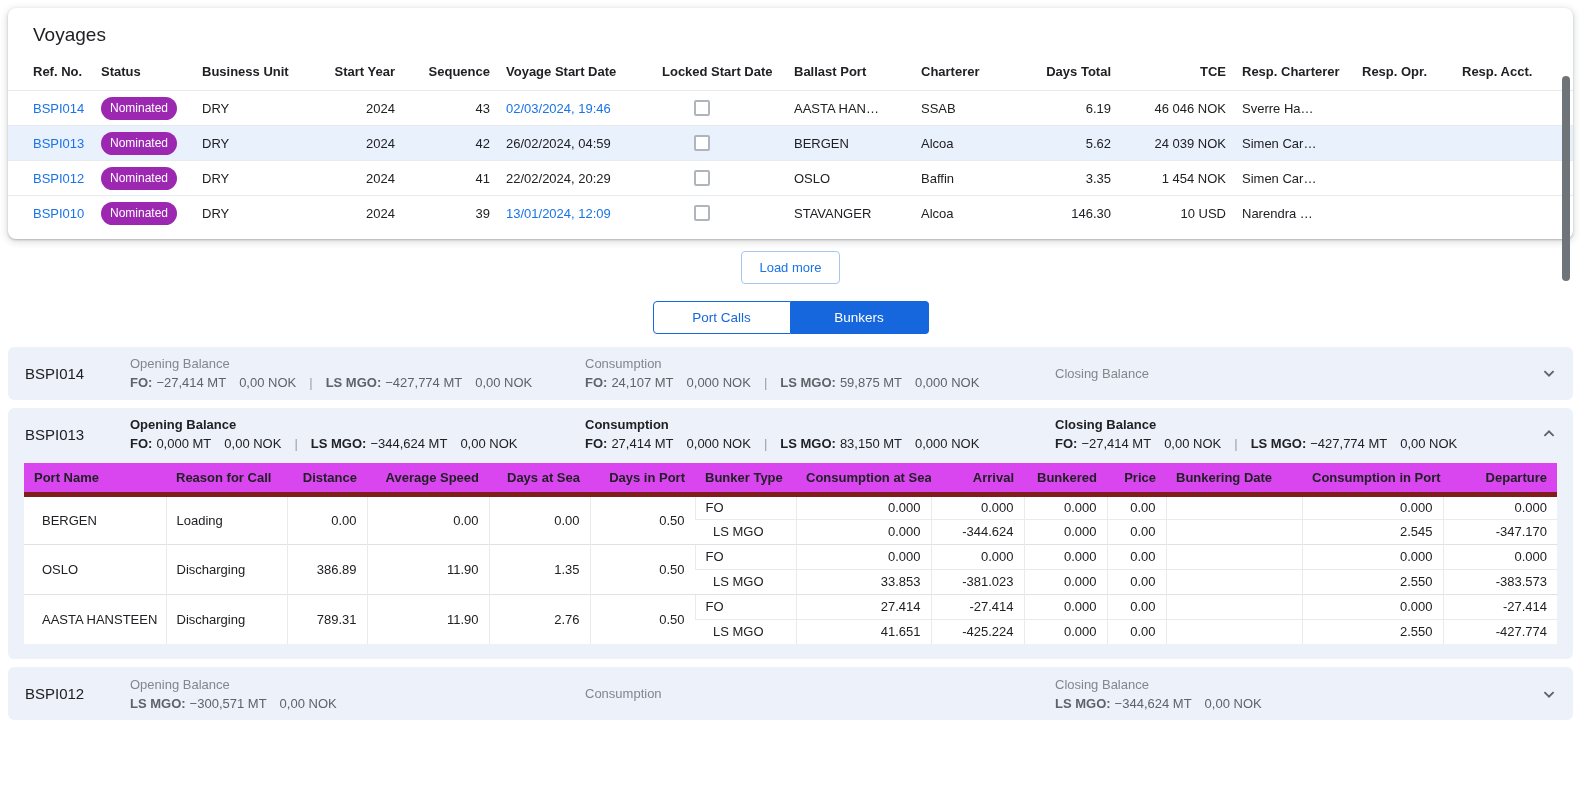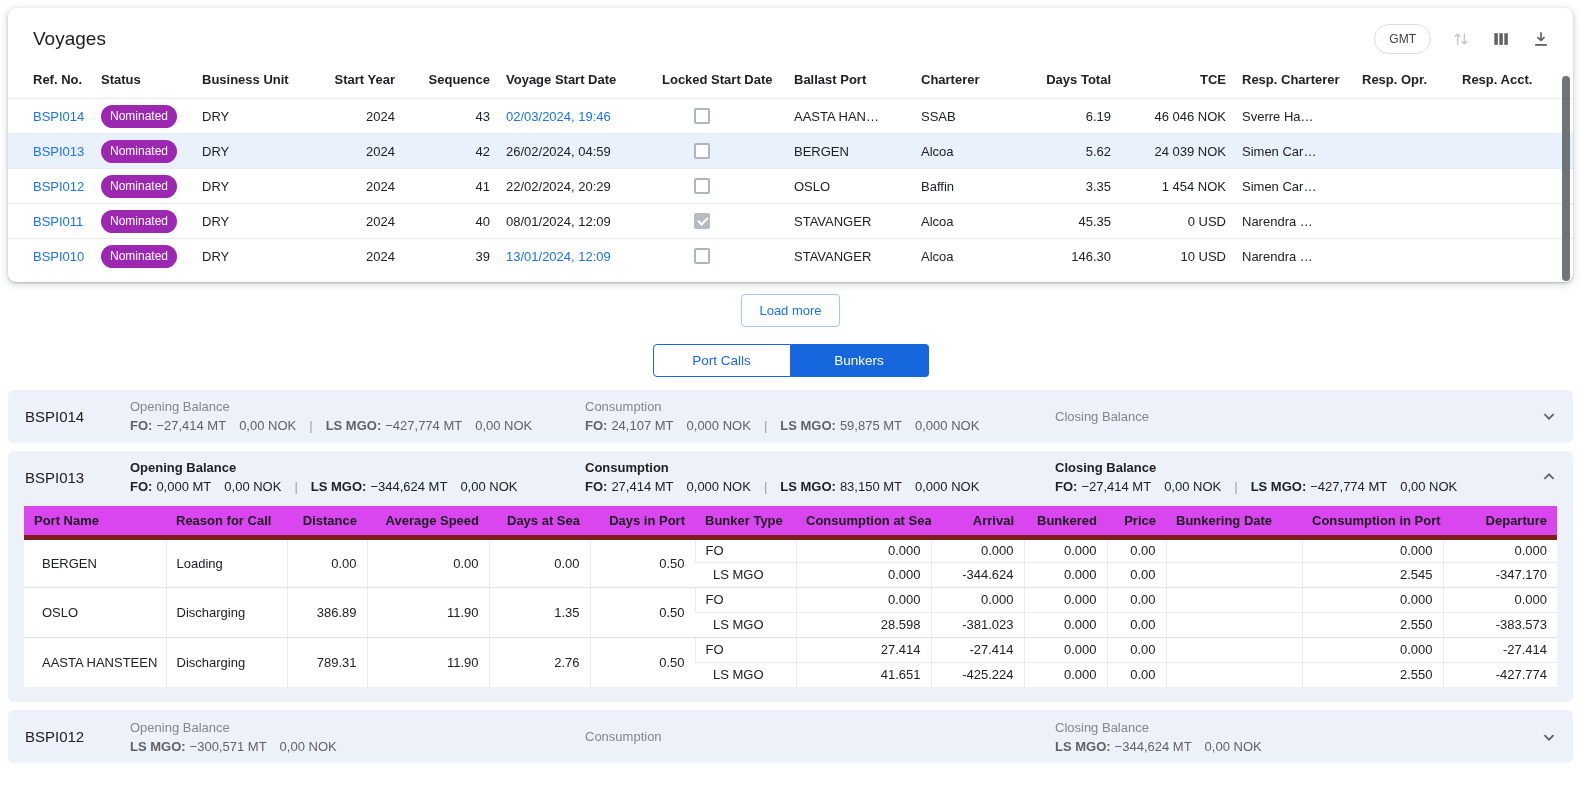--- a/index.html
+++ b/index.html
@@ -111,42 +111,20 @@
   table.port th.num, table.port td.num { text-align: right; }
   table.port td[rowspan] { vertical-align: middle; }
   table.port tr.fuel-first td { border-top: 1px solid #dfe1e5; }
 </style>
 </head>
 <body>
 
 <div class="card">
   <div class="card-header">
     <div class="page-title">Voyages</div>
-    <div class="header-actions">
-      <button class="gmt-pill">GMT</button>
-      <button class="icon-btn">
-        <svg width="20" height="20" viewBox="0 0 24 24">
-            <path d="M8 19V6M8 6l-3.5 3.5M8 6l3.5 3.5" fill="none" stroke="#c3c7cc" stroke-width="1.6"></path>
-            <path d="M16 5v13M16 18l-3.5-3.5M16 18l3.5-3.5" fill="none" stroke="#c3c7cc" stroke-width="1.6"></path>
-          </svg>
-      </button>
-      <button class="icon-btn">
-        <svg width="20" height="20" viewBox="0 0 24 24">
-            <rect x="4" y="5" width="4.2" height="14" fill="#5f6368"></rect>
-            <rect x="10" y="5" width="4.2" height="14" fill="#5f6368"></rect>
-            <rect x="16" y="5" width="4.2" height="14" fill="#5f6368"></rect>
-          </svg>
-      </button>
-      <button class="icon-btn">
-        <svg width="20" height="20" viewBox="0 0 24 24">
-            <path d="M12 4v10M12 14l-4.2-4.2M12 14l4.2-4.2" fill="none" stroke="#5f6368" stroke-width="2"></path>
-            <rect x="5" y="18" width="14" height="2.2" fill="#5f6368"></rect>
-          </svg>
-      </button>
-    </div>
   </div>
 
   <table class="voyages">
     <colgroup>
       <col style="width:85px">
         <col style="width:101px">
         <col style="width:119px">
         <col style="width:90px">
       <col style="width:95px">
         <col style="width:156px">
@@ -226,38 +204,20 @@
           </td>
         <td>OSLO</td>
         <td>Baffin</td>
         <td class="num">3.35</td>
         <td class="num">1 454 NOK</td>
         <td>Simen Car…</td>
         <td></td>
         <td></td>
       </tr>
       <tr>
-        <td><a class="ref-link">BSPI011</a></td>
-        <td><span class="badge">Nominated</span></td>
-        <td>DRY</td>
-        <td class="num">2024</td>
-        <td class="num">40</td>
-        <td>08/01/2024, 12:09</td>
-        <td>
-            <div class="checkbox checked"></div>
-          </td>
-        <td>STAVANGER</td>
-        <td>Alcoa</td>
-        <td class="num">45.35</td>
-        <td class="num">0 USD</td>
-        <td>Narendra …</td>
-        <td></td>
-        <td></td>
-      </tr>
-      <tr>
         <td><a class="ref-link">BSPI010</a></td>
         <td><span class="badge">Nominated</span></td>
         <td>DRY</td>
         <td class="num">2024</td>
         <td class="num">39</td>
         <td><span class="date-link">13/01/2024, 12:09</span></td>
         <td>
             <div class="checkbox"></div>
           </td>
         <td>STAVANGER</td>
@@ -411,21 +371,21 @@
             <td class="num">0.000</td>
             <td class="num">0.000</td>
             <td class="num">0.000</td>
             <td class="num">0.00</td>
             <td></td>
             <td class="num">0.000</td>
             <td class="num">0.000</td>
           </tr>
           <tr>
             <td>LS MGO</td>
-            <td class="num">28.598</td>
+            <td class="num">33.853</td>
             <td class="num">-381.023</td>
             <td class="num">0.000</td>
             <td class="num">0.00</td>
             <td></td>
             <td class="num">2.550</td>
             <td class="num">-383.573</td>
           </tr>
           <tr class="fuel-first">
             <td rowspan="2">AASTA HANSTEEN</td>
             <td rowspan="2">Discharging</td>

